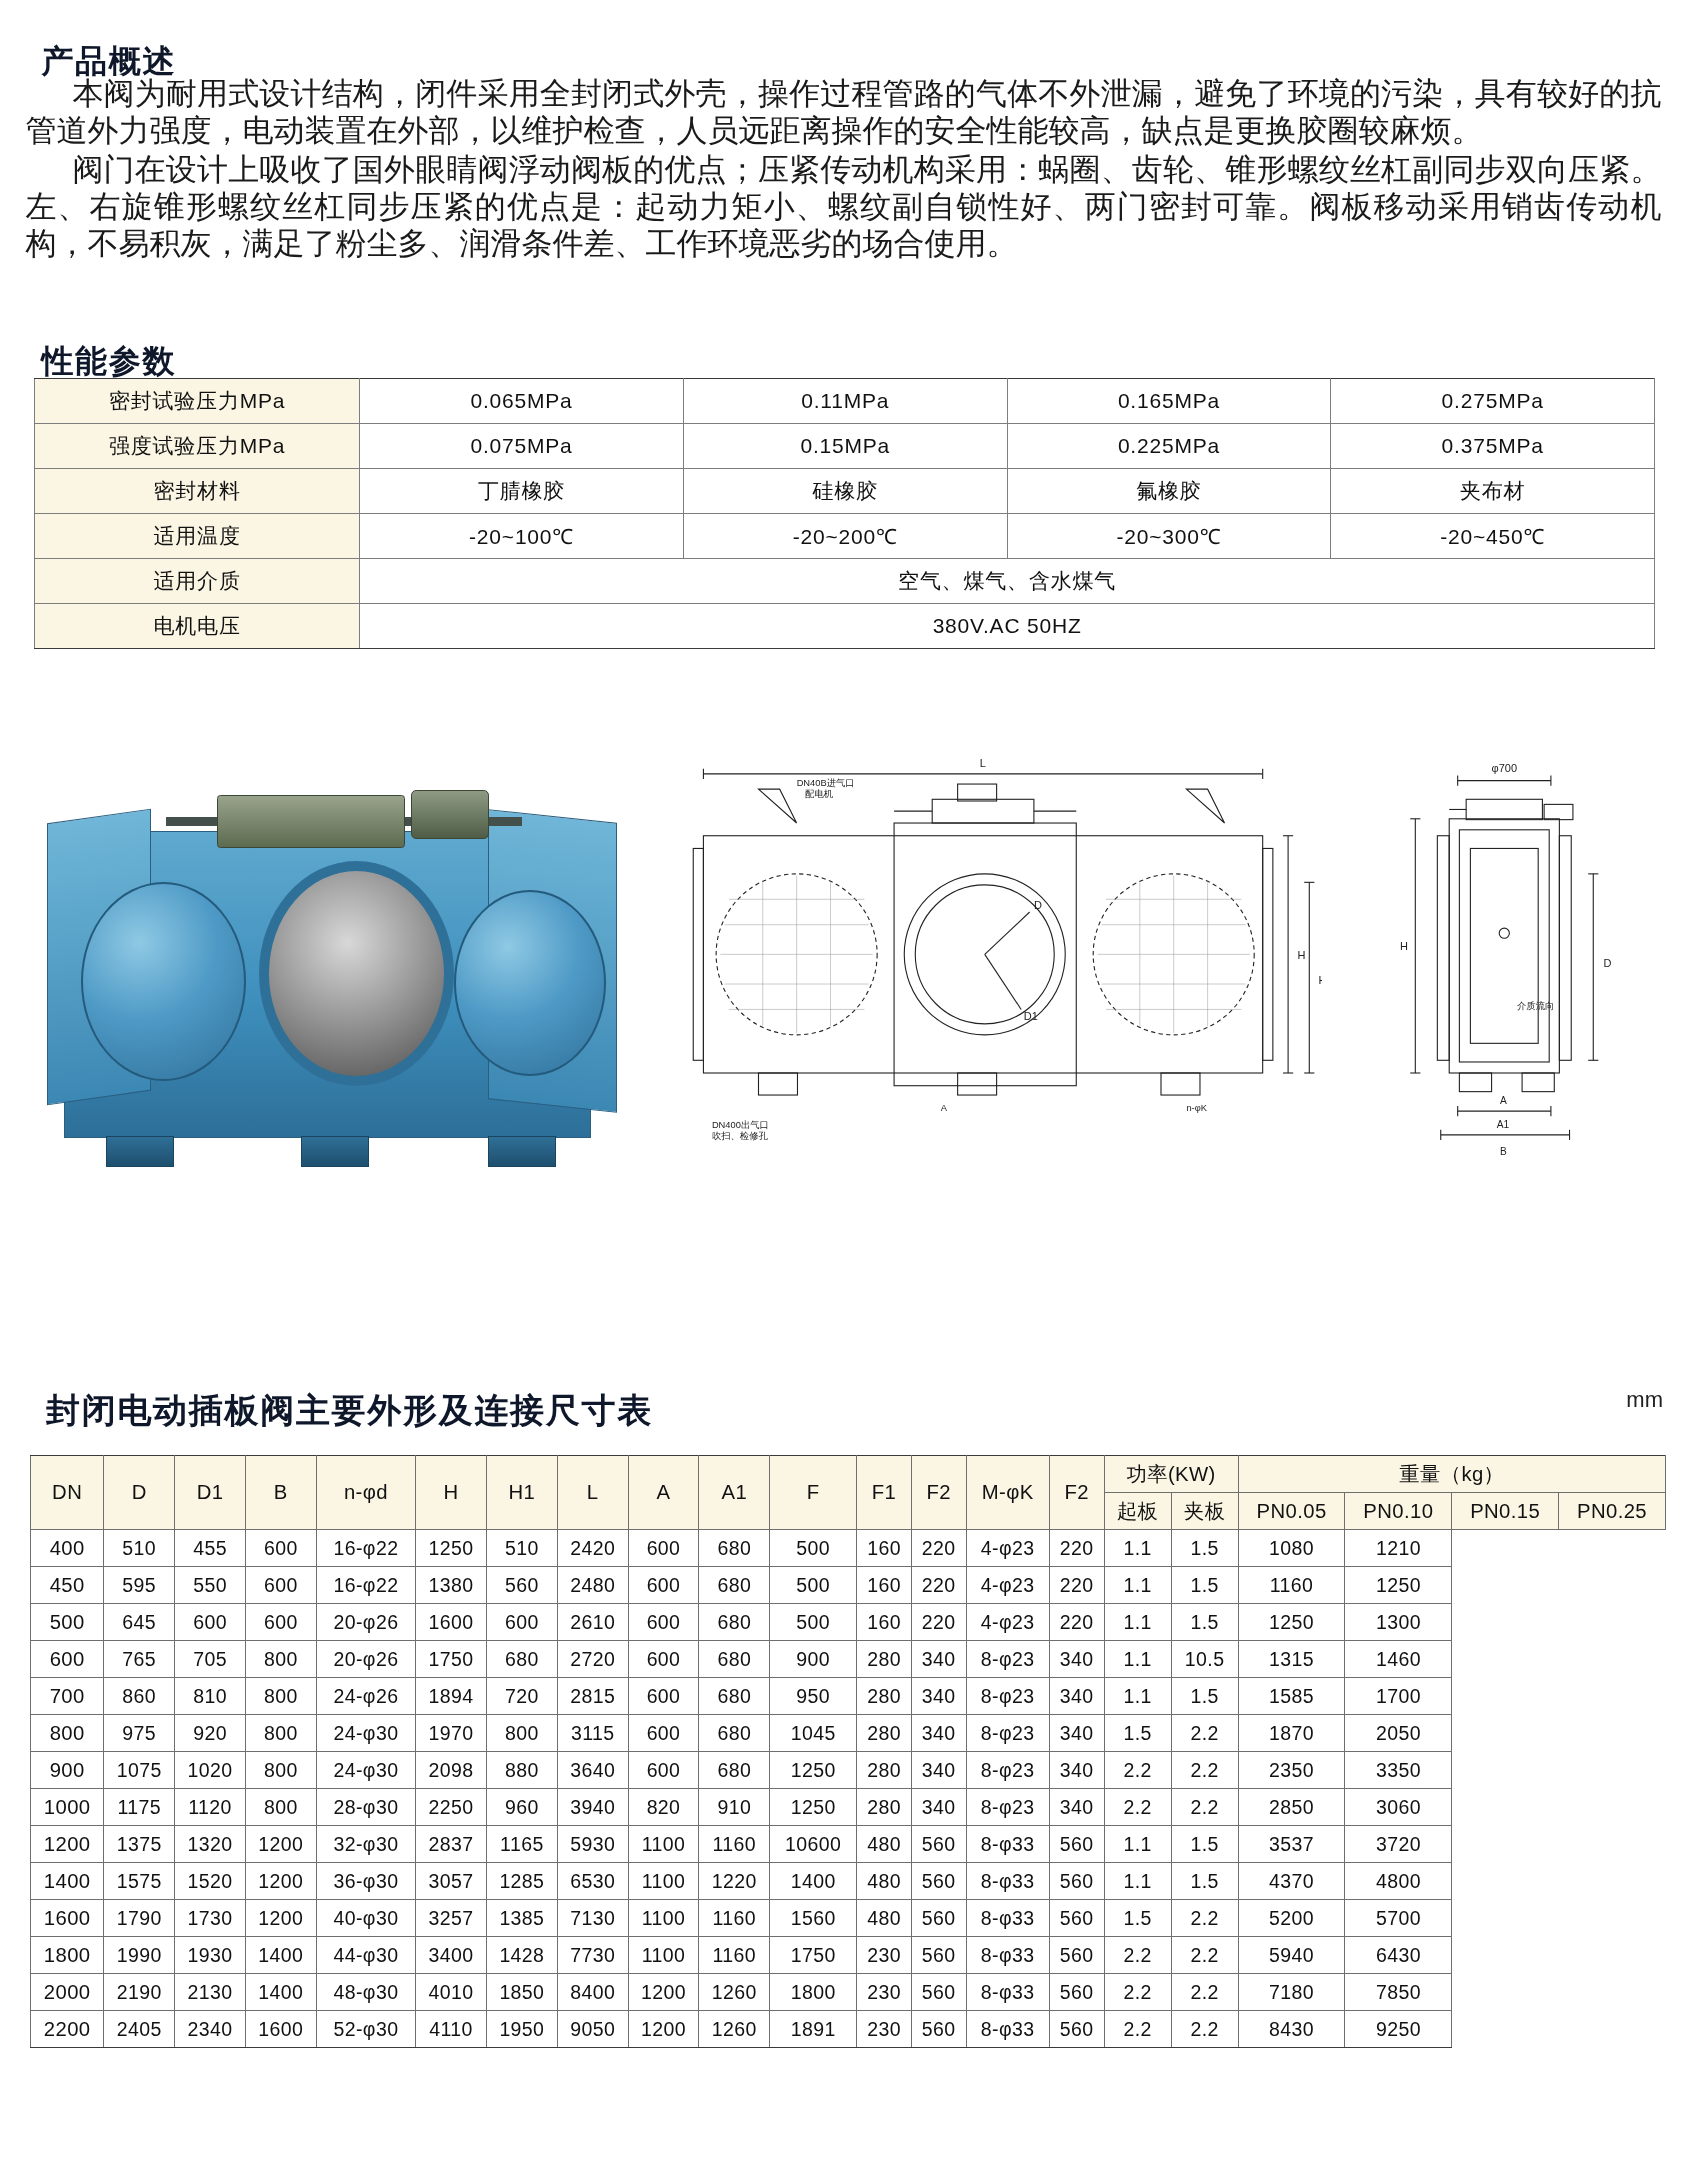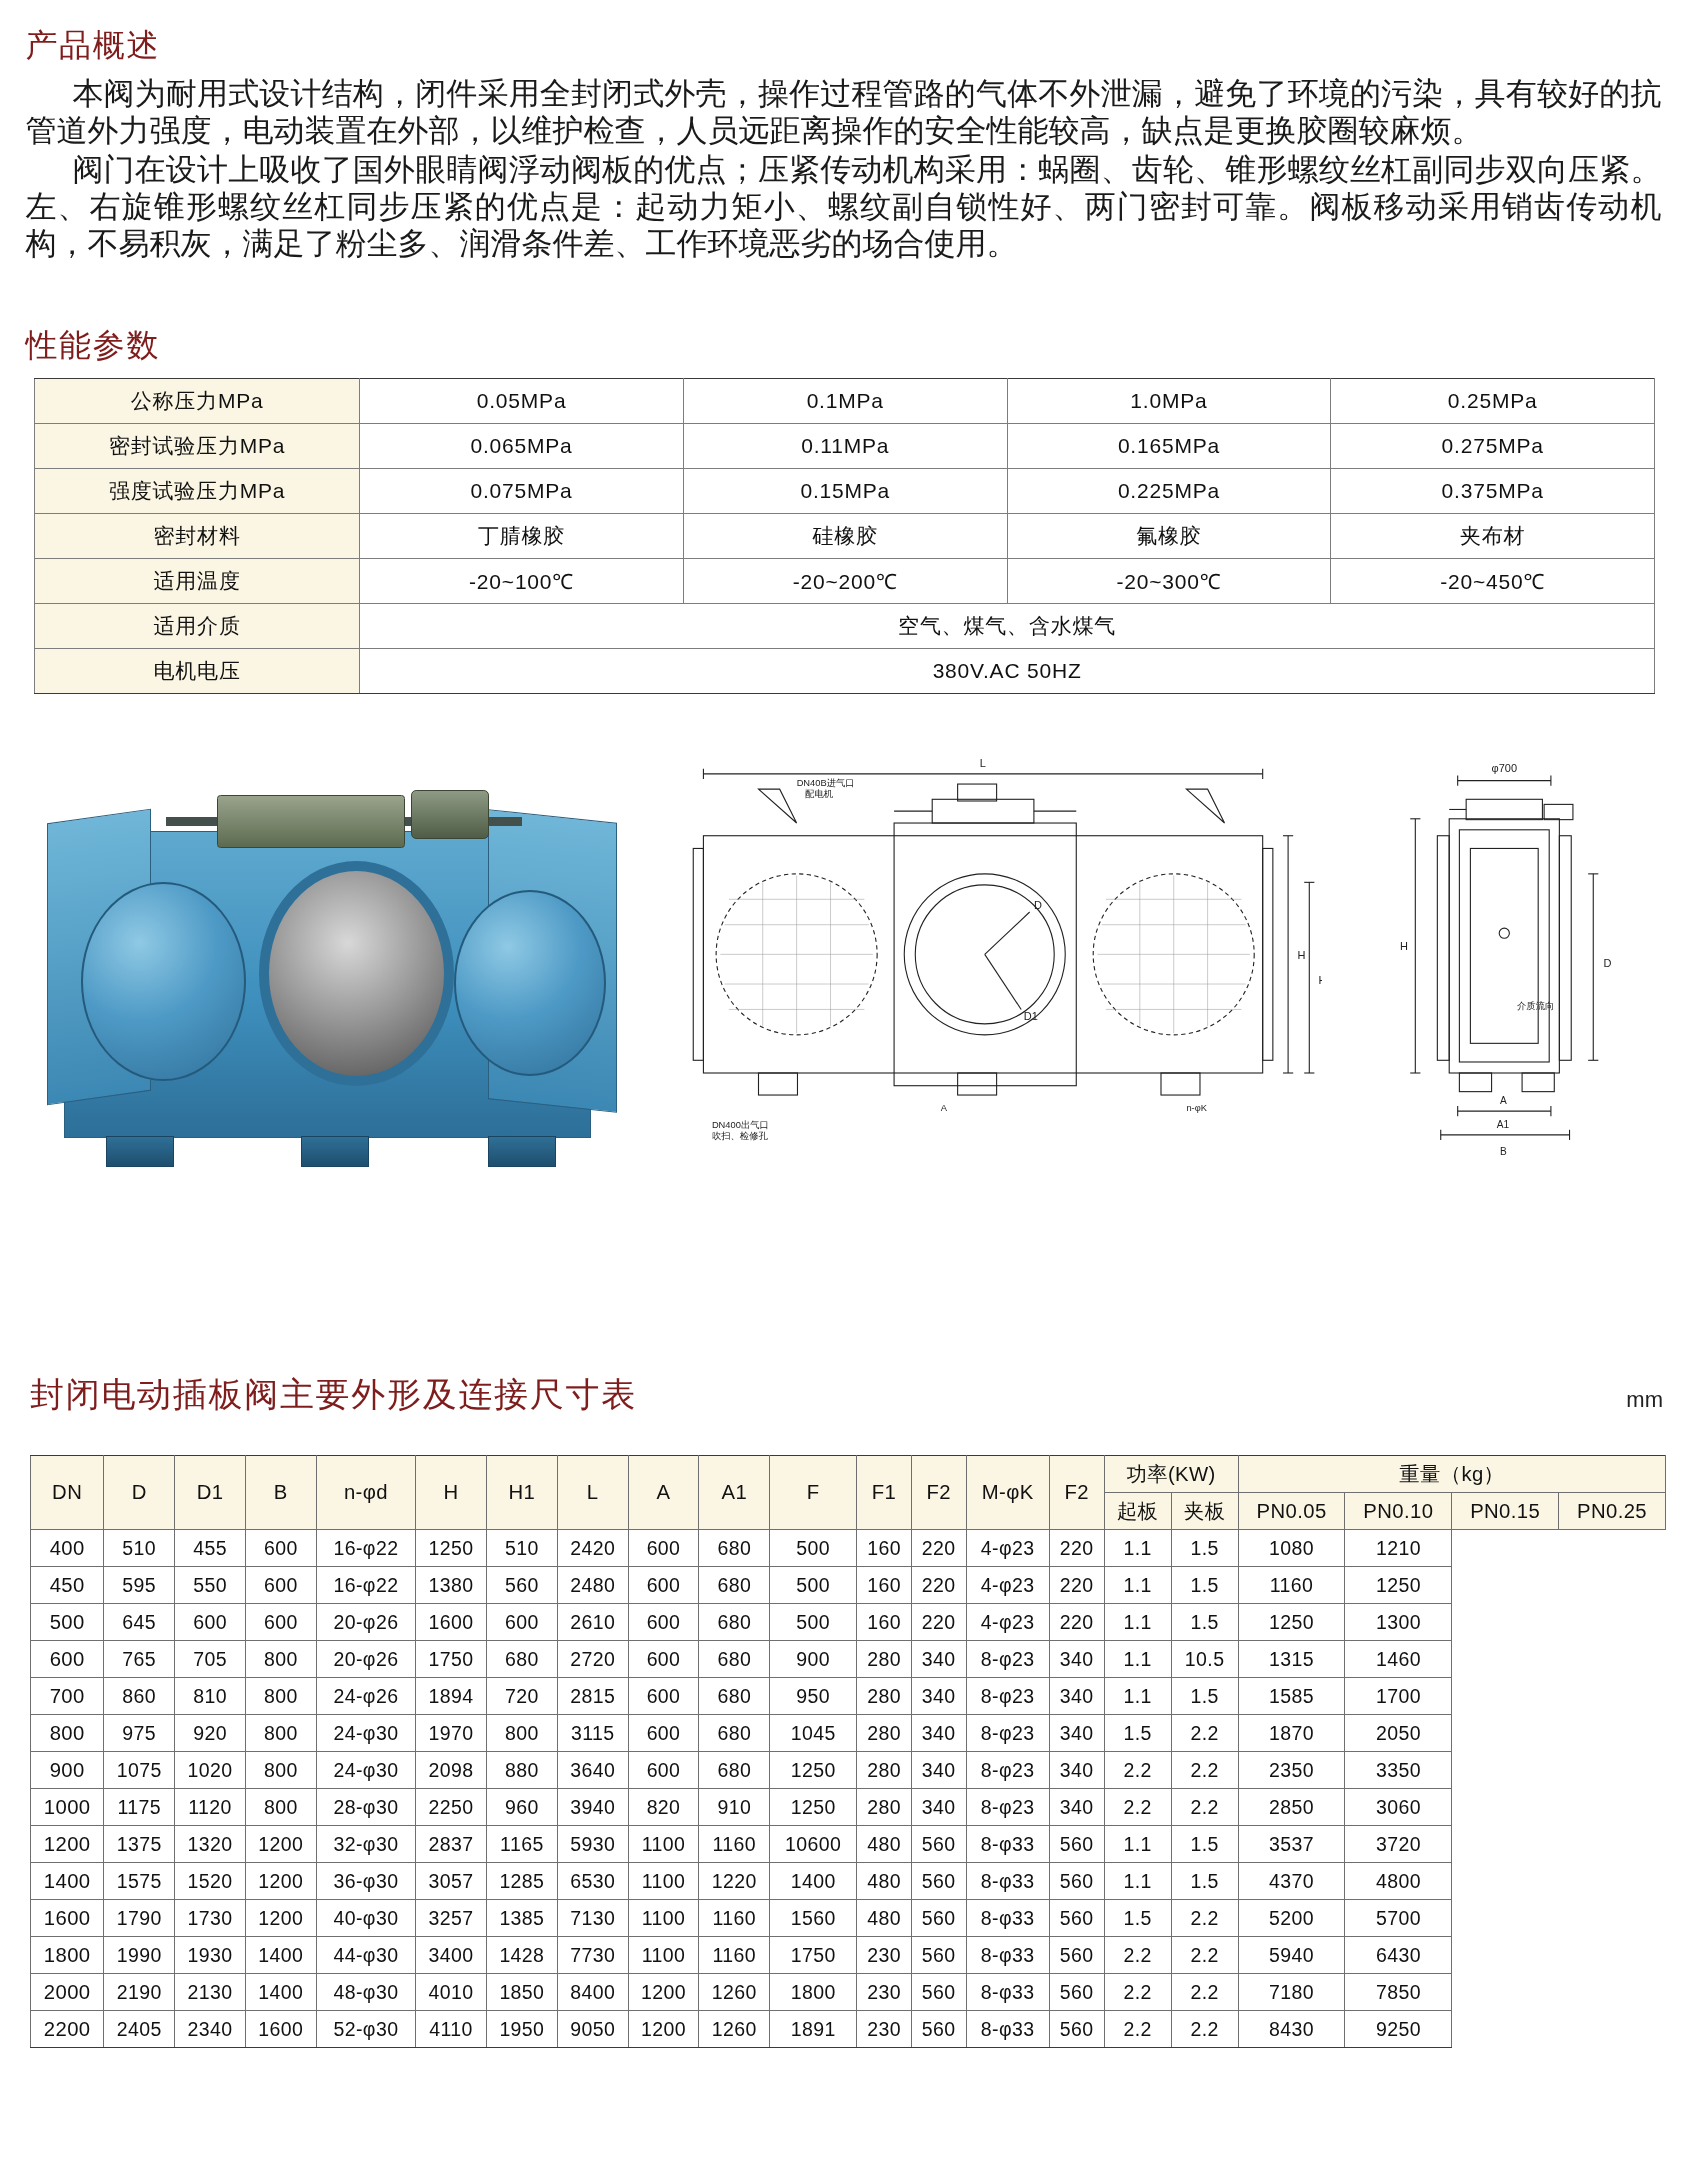--- a/index.html
+++ b/index.html
@@ -17,25 +17,25 @@
   .page {
     width: 1695px;
     min-height: 2176px;
     position: relative;
     padding: 0;
     box-sizing: border-box;
   }
 
   
   .section-title {
-    color: #7f1d1d;
-    font-weight: normal;
+    color: #0f172a;
+    font-weight: bold;
     font-size: 32px;
     letter-spacing: 1.7px;
-    margin: 0;
+    margin: 16px;
   }
   #sec-overview-title { position: absolute; left: 25.4px; top: 24px; }
   #sec-params-title   { position: absolute; left: 25.4px; top: 324px; }
   #sec-dim-title      { position: absolute; left: 30px; top: 1372px; font-size: 34px; }
 
   
   .overview-body {
     position: absolute;
     left: 25.4px;
     top: 75px;
@@ -210,27 +210,20 @@
   <div class="overview-body">
     <p>本阀为耐用式设计结构，闭件采用全封闭式外壳，操作过程管路的气体不外泄漏，避免了环境的污染，具有较好的抗管道外力强度，电动装置在外部，以维护检查，人员远距离操作的安全性能较高，缺点是更换胶圈较麻烦。</p>
     <p>阀门在设计上吸收了国外眼睛阀浮动阀板的优点；压紧传动机构采用：蜗圈、齿轮、锥形螺纹丝杠副同步双向压紧。左、右旋锥形螺纹丝杠同步压紧的优点是：起动力矩小、螺纹副自锁性好、两门密封可靠。阀板移动采用销齿传动机构，不易积灰，满足了粉尘多、润滑条件差、工作环境恶劣的场合使用。</p>
   </div>
 
   <h2 class="section-title" id="sec-params-title">性能参数</h2>
 
   <div class="perf-wrap">
     <table class="perf">
       <tbody>
-        <tr>
-          <td class="lab">公称压力MPa</td>
-          <td>0.05MPa</td>
-          <td>0.1MPa</td>
-          <td>1.0MPa</td>
-          <td>0.25MPa</td>
-        </tr>
         <tr>
           <td class="lab">密封试验压力MPa</td>
           <td>0.065MPa</td>
           <td>0.11MPa</td>
           <td>0.165MPa</td>
           <td>0.275MPa</td>
         </tr>
         <tr>
           <td class="lab">强度试验压力MPa</td>
           <td>0.075MPa</td>

